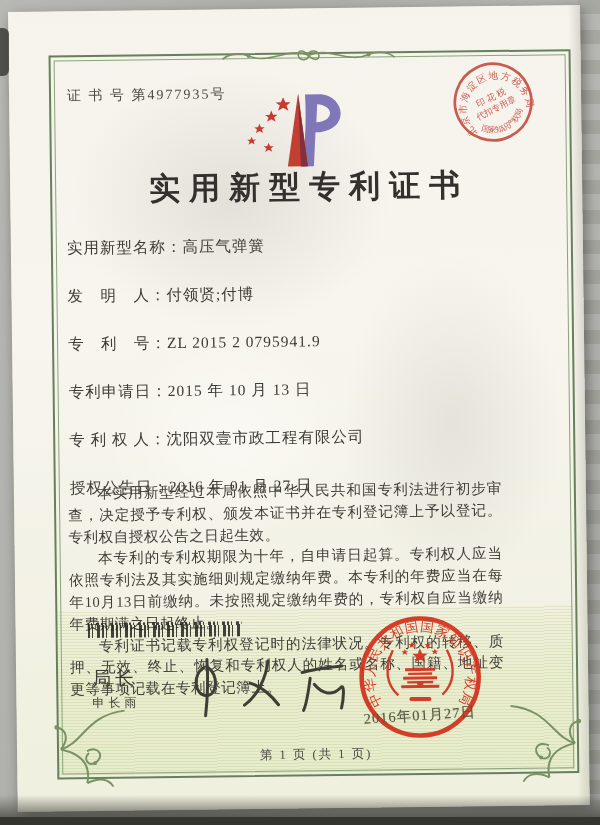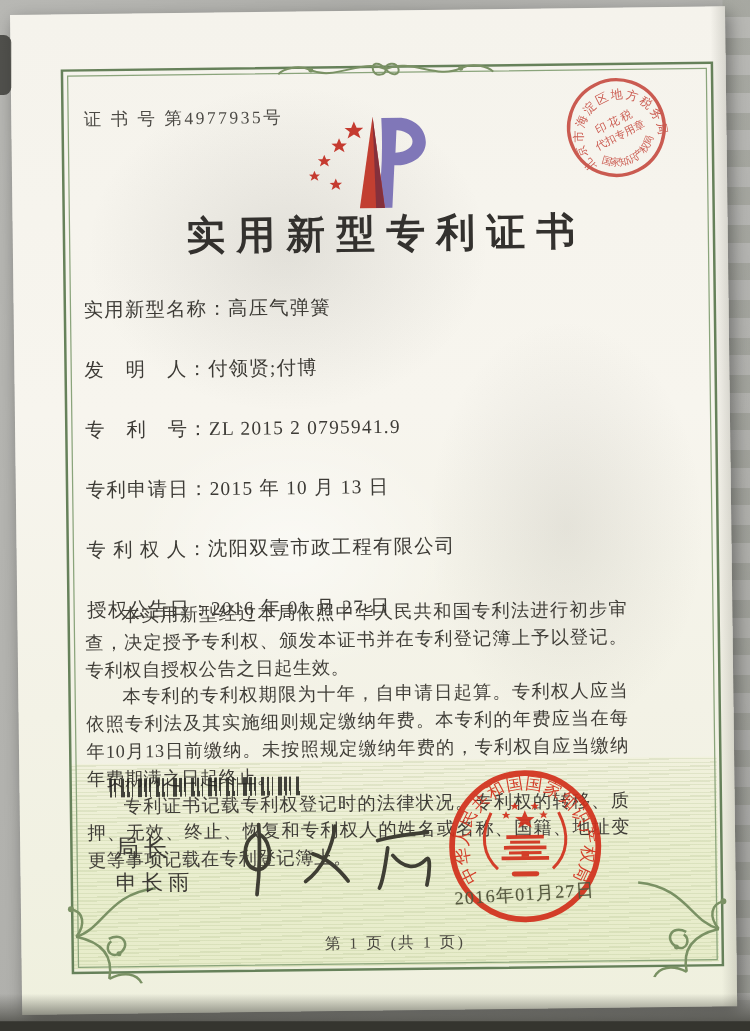--- a/index.html
+++ b/index.html
@@ -43,21 +43,21 @@
     letter-spacing:9px;color:#33312e;}
   .fields{left:56px;top:227px;display:flex;flex-direction:column;gap:27px;
     font-size:15.5px;color:#3d3b36;letter-spacing:1px;}
   .frow{white-space:nowrap;}
   .body-text{left:54px;top:472px;width:434px;font-size:14.6px;line-height:21.8px;
     color:#403e38;text-align:justify;letter-spacing:.5px;}
   .body-text p{margin:0;text-indent:2em;}
   .barcode{left:72px;top:612px;width:154px;height:15px;opacity:.85;
     background:repeating-linear-gradient(90deg,#23231f 0 2px,transparent 2px 4px,#23231f 4px 5px,transparent 5px 9px,#23231f 9px 12px,transparent 12px 14px);}
   .sig-title{left:76px;top:655px;font-size:19px;letter-spacing:4px;color:#3c3a34;}
-  .sig-name{left:76px;top:684px;font-size:17px;letter-spacing:4px;color:#3c3a34;}
+  .sig-name{left:76px;top:684px;font-size:12px;letter-spacing:4px;color:#3c3a34;}
   .sig-script{left:158px;top:640px;}
   .seal-date{left:347px;top:699px;font-size:14.5px;color:#55583f;letter-spacing:1px;
     transform:rotate(-3deg);text-shadow:0 0 1px rgba(90,95,60,.4);}
   .page-footer{left:40px;top:738px;width:518px;text-align:center;font-size:12.5px;
     color:#4a4840;letter-spacing:2px;}
   
   .tax-stamp{left:442px;top:52px;transform:rotate(-26deg);opacity:.88;}
   .office-seal{left:339px;top:605px;opacity:.92;}
   .logo{left:232px;top:84px;}
   .orn-top{left:210px;top:36px;}

